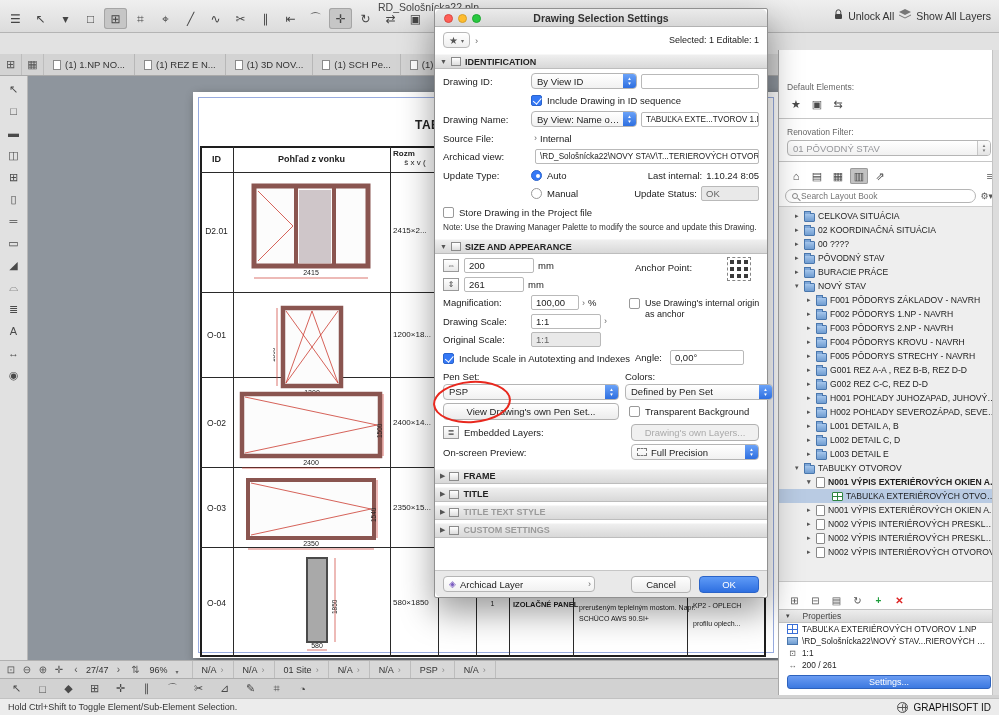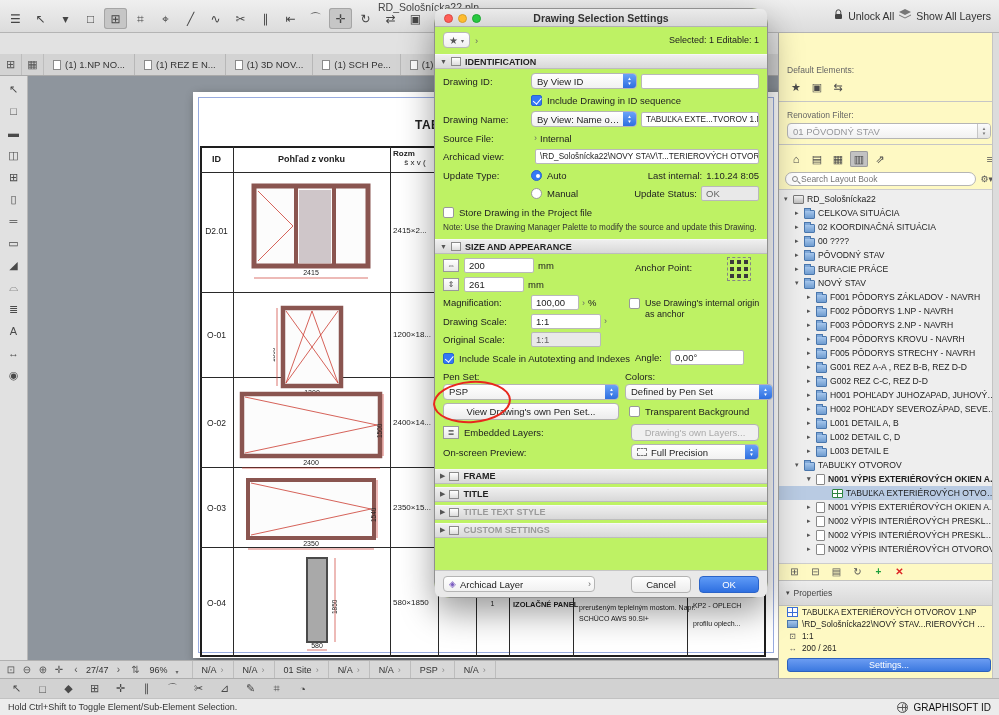--- a/index.html
+++ b/index.html
@@ -52,21 +52,21 @@
 .seg-arrow{color:#888;font-size:9px}
 .bottombar{position:absolute;left:0;top:678px;width:999px;height:20px;background:#d2d2d2;border-top:1px solid #adadad;display:flex;align-items:center;gap:3px;padding:0 5px}
 .bti{width:23px;height:17px;display:flex;align-items:center;justify-content:center;color:#4a4a4a;font-size:11px}
 .statusbar{position:absolute;left:0;top:698px;width:999px;height:17px;background:#ececec;border-top:1px solid #c2c2c2;display:flex;align-items:center;padding:8px 8px;font-size:9px;color:#333}
 .brand{margin-left:auto;display:flex;align-items:center;gap:5px;font-size:10px;color:#111}
 .globe{width:11px;height:11px;border:1px solid #555;border-radius:50%;position:relative}
 .globe::before{content:"";position:absolute;left:4px;top:0;width:2px;height:9px;border-left:1px solid #555;border-right:1px solid #555;border-radius:50%}
 .globe::after{content:"";position:absolute;left:0;top:4px;width:9px;height:1px;background:#555}
 
 
-.nav{position:absolute;left:778px;top:33px;width:221px;height:645px;background:#fef9c3;border-left:1px solid #a8a8a8;display:flex;flex-direction:column;padding-top:28px;font-size:9px}
+.nav{position:absolute;left:778px;top:50px;width:221px;height:645px;background:#ffffff;border-left:1px solid #a8a8a8;display:flex;flex-direction:column;padding-top:28px;font-size:9px}
 .nav-label{margin:4px 8px 2px;color:#666;font-size:8.5px}
 .nav-icons{display:flex;gap:3px;margin:2px 8px}
 .nvi{width:18px;height:16px;display:flex;align-items:center;justify-content:center;color:#4a4a4a;font-size:11px;border-radius:2px}
 .nvi.active{background:#c2c2c2;box-shadow:inset 0 0 0 1px #9b9b9b}
 .nav-sep{height:1px;background:#c6c6c6;margin:4px 0}
 .renopop{margin:1px 8px;height:15px;width:calc(100% - 16px)}
 .nav-views-row{display:flex;align-items:center;margin-right:6px}
 .nv-menu{margin-left:auto;color:#555;font-size:11px}
 .search-row{display:flex;align-items:center;margin:3px 6px;gap:4px}
 .search{flex:1;display:flex;align-items:center;gap:3px;background:#fff;border:1px solid #b5b5b5;border-radius:8px;height:14px;padding:0 6px}
@@ -84,21 +84,21 @@
 .ico.book{background:linear-gradient(#f2f2f2,#bdbdbd);border:1px solid #777}
 .ico.folder{background:linear-gradient(#a5c6ec,#6f9cd0);border:1px solid #4a77ad;position:relative;margin-top:2px}
 .ico.folder::before{content:"";position:absolute;left:-1px;top:-3px;width:5px;height:2px;background:#7fa8d9;border:1px solid #4a77ad;border-bottom:0}
 .ico.layout{background:#fff;border:1px solid #888;width:9px;height:11px}
 .ico.drawing{background:#fff;border:1px solid #2e8540;width:11px;height:9px;background-image:linear-gradient(to right,transparent 45%,#2e8540 45%,#2e8540 58%,transparent 58%),linear-gradient(to bottom,transparent 45%,#2e8540 45%,#2e8540 58%,transparent 58%)}
 .tlabel{overflow:hidden;text-overflow:ellipsis}
 .nav-actions{display:flex;gap:6px;margin:4px 8px 2px;margin-top:auto}
 .nai{width:15px;height:14px;display:flex;align-items:center;justify-content:center;color:#555;font-size:10px}
 .nai.green{color:#1d9e3c;font-weight:bold}
 .nai.red{color:#d22;font-weight:bold}
-.props-header{display:flex;align-items:center;gap:4px;height:14px;background:linear-gradient(#ededed,#d8d8d8);border-top:1px solid #c2c2c2;border-bottom:1px solid #c2c2c2;padding:12px 7px;color:#444;font-size:8.5px}
+.props-header{display:flex;align-items:center;gap:13px;height:14px;background:linear-gradient(#ededed,#d8d8d8);border-top:1px solid #c2c2c2;border-bottom:1px solid #c2c2c2;padding:0 7px;color:#444;font-size:8.5px}
 .prow{display:flex;align-items:center;gap:4px;padding:1px 8px;height:12px}
 .ptext{font-size:8.3px;white-space:nowrap;overflow:hidden;text-overflow:ellipsis;color:#222}
 .pico{width:11px;height:10px;flex:none;font-size:8px;color:#555;display:flex;align-items:center;justify-content:center}
 .pico.table{background:#fff;border:1px solid #3a6fd8;background-image:linear-gradient(to right,transparent 45%,#3a6fd8 45%,#3a6fd8 58%,transparent 58%),linear-gradient(to bottom,transparent 45%,#3a6fd8 45%,#3a6fd8 58%,transparent 58%)}
 .pico.folder2{background:linear-gradient(#a5c6ec,#6f9cd0);border:1px solid #4a77ad;height:8px}
 .settings-btn{margin:4px 8px 6px;height:14px;background:linear-gradient(#6b9cf2,#3c79e0);border:1px solid #2d62bd;border-radius:3px;color:#fff;font-size:9px;display:flex;align-items:center;justify-content:center}
 .nav-scroll{position:absolute;right:0;top:0;bottom:0;width:7px;background:#dcdcdc;border-left:1px solid #c4c4c4}
 
 
 .popup{height:16px;background:linear-gradient(#fff,#f1f1f1);border:1px solid #b5b5b5;border-radius:4px;display:inline-flex;align-items:center;font-size:9.5px;padding-left:5px;position:relative;overflow:hidden;flex:none}
@@ -117,21 +117,21 @@
 .btn.primary{background:linear-gradient(#5f9bf7,#2e6fe0);color:#fff;border-color:#2a63c8}
 .btn.dis{color:#aaa;background:#f0f0f0}
 .cb{width:11px;height:11px;border:1px solid #999;border-radius:2px;background:#fff;flex:none;margin-right:5px;position:relative}
 .cb.on{background:#3478f6;border-color:#2b64cc}
 .cb.on::after{content:"";position:absolute;left:3px;top:0.5px;width:3.5px;height:6.5px;border:solid #fff;border-width:0 1.5px 1.5px 0;transform:rotate(40deg)}
 .rb{width:11px;height:11px;border-radius:50%;border:1px solid #999;background:#fff;flex:none;margin-right:5px;position:relative}
 .rb.on{background:#3478f6;border-color:#2b64cc}
 .rb.on::after{content:"";position:absolute;left:3.5px;top:3.5px;width:4px;height:4px;background:#fff;border-radius:50%}
 
 
-.dialog{position:absolute;left:434px;top:8px;width:334px;height:590px;background:#bef264;border:1px solid #909090;border-radius:16px;box-shadow:0 14px 34px rgba(0,0,0,.4);z-index:30;font-size:9.5px}
+.dialog{position:absolute;left:434px;top:8px;width:334px;height:590px;background:#ffffff;border:1px solid #909090;border-radius:2px;box-shadow:0 14px 34px rgba(0,0,0,.4);z-index:30;font-size:9.5px}
 .dlg-titlebar{height:18px;background:linear-gradient(#ebebeb,#d7d7d7);border-bottom:1px solid #b2b2b2;border-radius:6px 6px 0 0;position:relative;display:flex;align-items:center;justify-content:center}
 .dlg-title{font-size:10.5px;font-weight:bold;color:#333}
 .tl{position:absolute;top:4.5px;width:9px;height:9px;border-radius:50%}
 .tl.red{left:9px;background:#ff5f57;border:1px solid #d94941}
 .tl.yellow{left:23px;background:#febc2e;border:1px solid #d6a02a}
 .tl.green{left:37px;background:#28c840;border:1px solid #1ea832}
 .dlg-body{padding:2px 6px;position:relative;height:calc(100% - 18px)}
 .sel-row{display:flex;align-items:center;padding:3px 2px 4px}
 .fav-btn{border:1px solid #b8b8b8;border-radius:4px;background:linear-gradient(#fff,#efefef);height:16px;display:inline-flex;align-items:center;padding:0 5px;gap:3px}
 .star{color:#555;font-size:10px}
@@ -469,25 +469,20 @@
     </div>
     <div class="search-row">
       <div class="search">
         <span class="mag"></span>
         <input placeholder="Search Layout Book" style="">
       </div>
       <span class="gear">⚙▾</span>
     </div>
     <div class="tree">
 
-        <div class="trow lvl0">
-          <span class="exp">▾</span>
-          <span class="ico book"></span>
-          <span class="tlabel">RD_Sološnícka22</span>
-        </div>
 
         <div class="trow lvl1">
           <span class="exp">▸</span>
           <span class="ico folder"></span>
           <span class="tlabel">CELKOVA SITUÁCIA</span>
         </div>
 
         <div class="trow lvl1">
           <span class="exp">▸</span>
           <span class="ico folder"></span>

